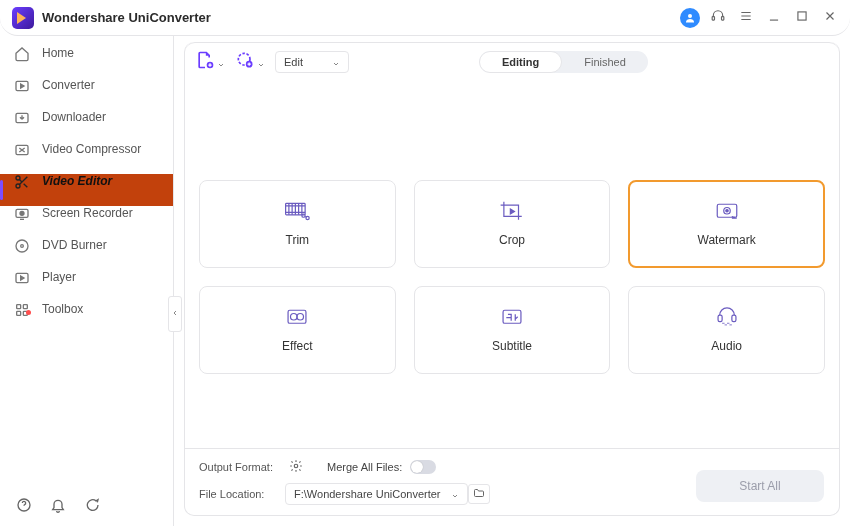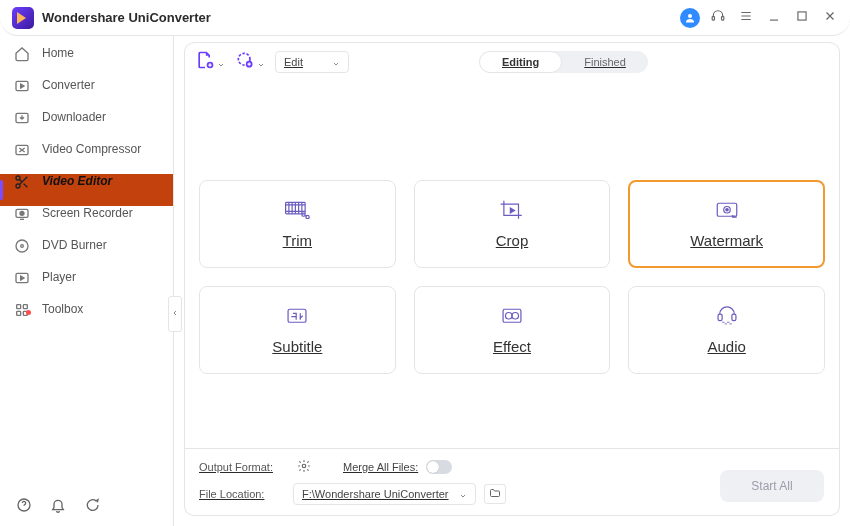--- a/index.html
+++ b/index.html
@@ -95,21 +95,21 @@
   }
   .collapse-handle{
     position:absolute; right:-9px; top:260px; width:14px; height:36px;
     background:#fff; border:1px solid var(--border); border-radius:3px;
     display:flex; align-items:center; justify-content:center; cursor:pointer;
     color:#888;
   }
   
   .main {
     flex:1; background:var(--bg);
-    padding:6px 10px 10px 10px; display:flex; flex-direction:column;text-decoration:underline;
+    padding:6px 10px 10px 10px; display:flex; flex-direction:column;
   }
   .content-card{
     flex:1; background:var(--bg); border-radius:10px;
     display:flex; flex-direction:column; overflow:hidden;
     border:1px solid var(--border); border-top:none;
   }
   
   .toolbar{
     height:38px; display:flex; align-items:center; padding:0 10px;
     border-top:1px solid var(--border);
@@ -147,49 +147,49 @@
   }
   .tool{
     border:1px solid var(--border); border-radius:8px;
     display:flex; flex-direction:column; align-items:center; justify-content:center;
     gap:10px; cursor:pointer; background:#fff;
   }
   .tool.selected{
     border:2px solid var(--orange);
   }
   .tool .ticon{ width:26px; height:22px; color:#6b5cc0; }
-  .tool-label{ font-size:15px; color:#333; }
+  .tool-label{ font-size:12px; color:#333; }
   
   .footer{
     border-top:1px solid var(--border);
     padding:8px 14px 10px 14px; display:flex; flex-direction:column; gap:6px;
     font-size:11px; color:#444;
   }
-  .footer-row{ display:flex; align-items:center; gap:8px; }
+  .footer-row{ display:flex; align-items:center; }
   .footer-label{ width:86px; color:#555; }
   .footer .select{ min-width:140px; }
   .folder-btn{
     width:22px;height:20px; border:1px solid var(--border); border-radius:3px;
     display:flex;align-items:center;justify-content:center; cursor:pointer; color:#666;
     background:#fff;
   }
   .merge{
     margin-left:20px; display:flex; align-items:center; gap:8px;
   }
   .toggle{
     width:26px;height:14px;border-radius:8px;background:#d9dbe3; position:relative;
     cursor:pointer;
   }
   .toggle::after{
     content:"";position:absolute;left:1px;top:1px;width:12px;height:12px;border-radius:50%;
     background:#fff; box-shadow:0 0 1px rgba(0,0,0,.3);
   }
   .start-btn{
     position:absolute; right:26px; bottom:24px;
-    width:104px; height:32px; border-radius:8px;
+    width:128px; height:32px; border-radius:8px;
     background:#eef0f4; color:#9b9daa; font-size:12px;
     display:flex; align-items:center; justify-content:center; cursor:pointer;
   }
   .chev svg,.chev{width:8px;height:8px;}
 </style>
 </head>
 <body>
 
 <div class="titlebar">
   <div class="logo"></div>
@@ -463,35 +463,35 @@
                 <path d="M22 19c1 1 2 1 4 1M22 21h6"></path>
               </svg>
           </span>
           <span class="tool-label">Watermark</span>
         </div>
 
         <div class="tool">
           <span class="ticon">
             <svg viewBox="0 0 32 24" fill="none" stroke="currentColor" stroke-width="1.5">
                 <rect x="5" y="4" width="22" height="16" rx="2"></rect>
-                <path d="M11 9h4v8M9 13h6M20 9v8M23 12l-3 3"></path>
-              </svg>
-          </span>
-          <span class="tool-label">Subtitle</span>
+                <circle cx="12" cy="12" r="4"></circle>
+                <circle cx="20" cy="12" r="4"></circle>
+              </svg>
+          </span>
+          <span class="tool-label">Effect</span>
         </div>
 
         <div class="tool">
           <span class="ticon">
             <svg viewBox="0 0 32 24" fill="none" stroke="currentColor" stroke-width="1.5">
                 <rect x="5" y="4" width="22" height="16" rx="2"></rect>
-                <circle cx="12" cy="12" r="4"></circle>
-                <circle cx="20" cy="12" r="4"></circle>
-              </svg>
-          </span>
-          <span class="tool-label">Effect</span>
+                <path d="M11 9h4v8M9 13h6M20 9v8M23 12l-3 3"></path>
+              </svg>
+          </span>
+          <span class="tool-label">Subtitle</span>
         </div>
 
         <div class="tool">
           <span class="ticon">
             <svg viewBox="0 0 32 24" fill="none" stroke="currentColor" stroke-width="1.5">
                 <path d="M7 10a9 9 0 0 1 18 0"></path>
                 <rect x="5" y="10" width="5" height="8" rx="2"></rect>
                 <rect x="22" y="10" width="5" height="8" rx="2"></rect>
                 <path d="M10 20h3M13 22h3M16 20h3M19 22h3" stroke-width="1"></path>
               </svg>

